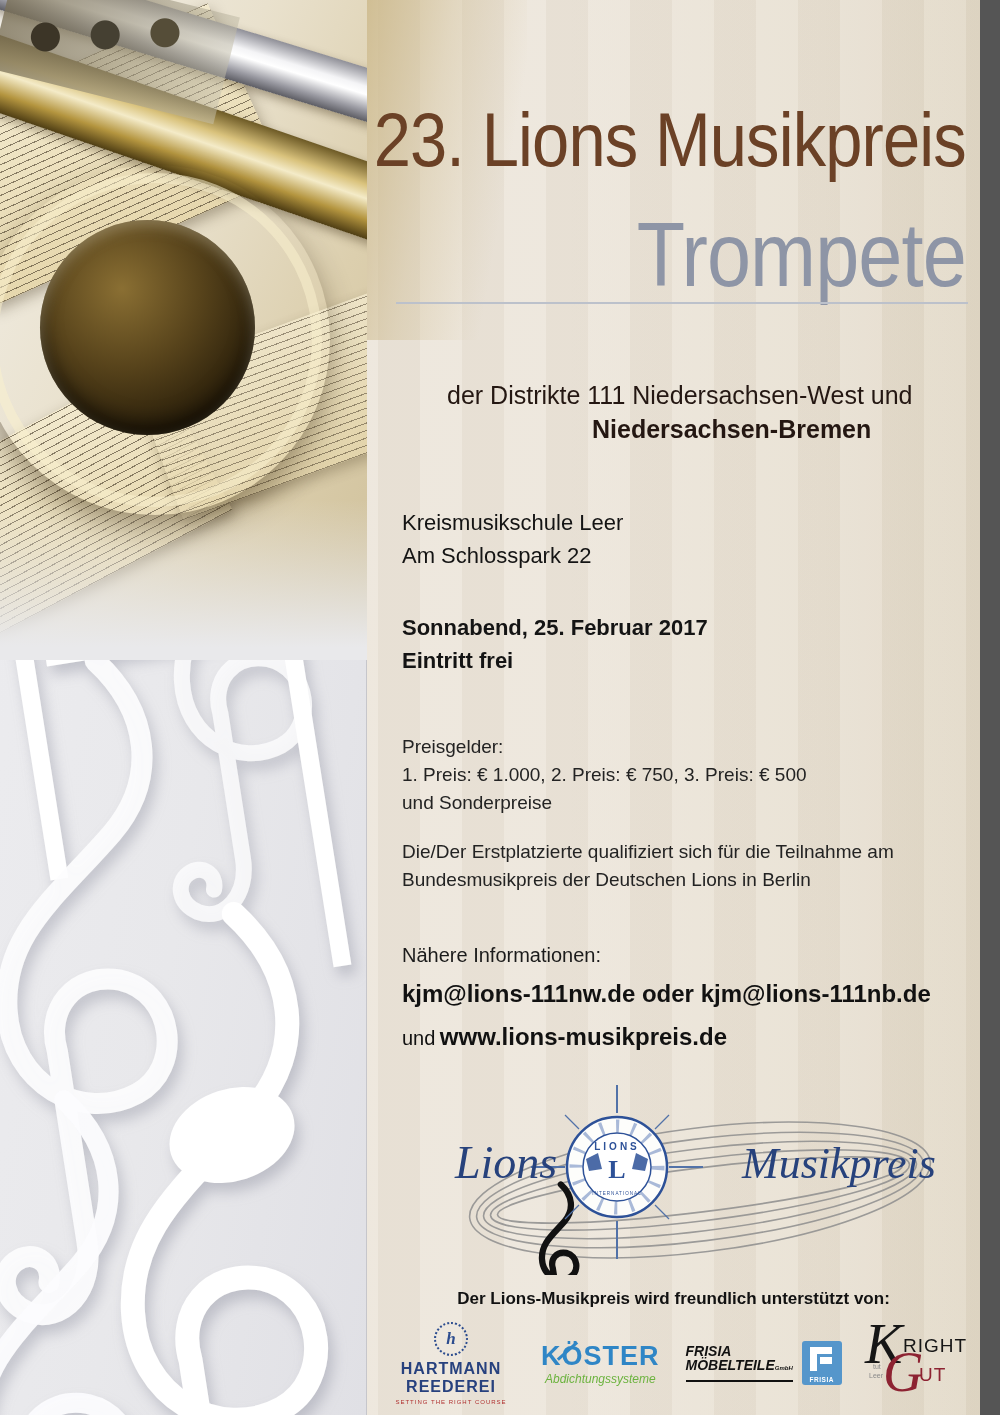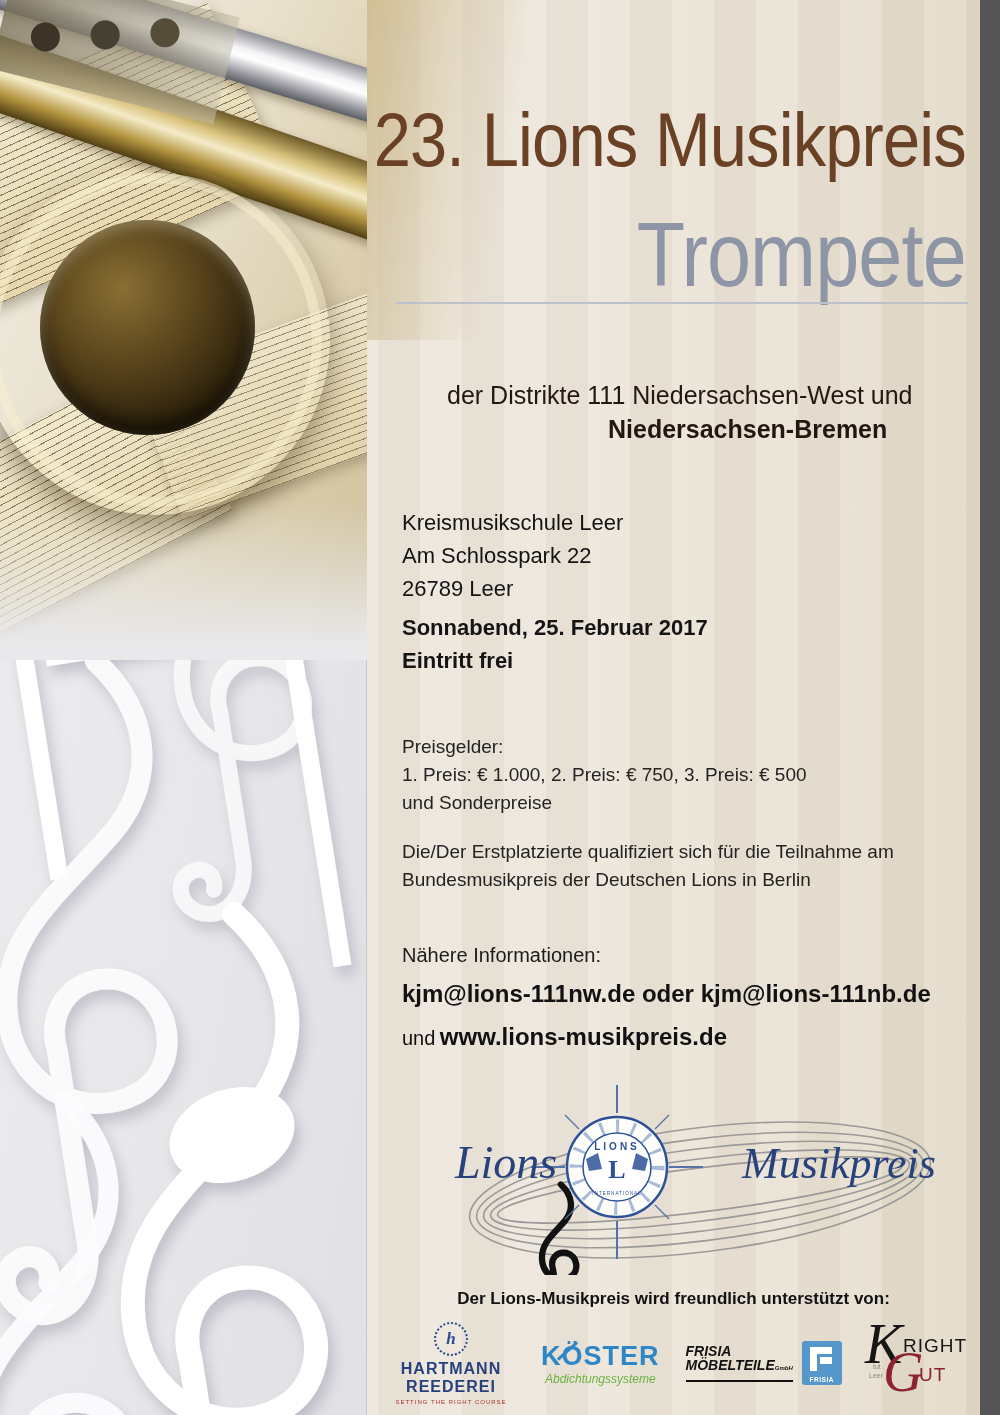--- a/index.html
+++ b/index.html
@@ -53,21 +53,21 @@
   .photo-fade-right{position:absolute;left:367px;top:0;width:160px;height:340px;
       background:linear-gradient(100deg, rgba(203,183,135,.85) 0%, rgba(203,183,135,.35) 40%, rgba(236,229,218,0) 78%);}
   
   .title1{position:absolute;right:14px;top:96px;font-size:76px;font-weight:400;color:#6b4126;
       letter-spacing:-1px;transform:scaleX(.88);transform-origin:100% 50%;white-space:nowrap;}
   .title2{position:absolute;right:14px;top:204px;font-size:90px;font-weight:400;color:#8e95a6;
       letter-spacing:-1px;transform:scaleX(.88);transform-origin:100% 50%;white-space:nowrap;}
   .title-rule{position:absolute;left:396px;right:12px;top:302px;height:2px;background:#bcc1cb;}
   
   .districts1{position:absolute;left:402px;top:381px;font-size:25px;font-weight:normal;color:#241712;margin-left:45px;}
-  .districts2{position:absolute;left:608px;top:415px;font-size:25px;font-weight:bold;color:#241712;}
+  .districts2{position:absolute;left:592px;top:415px;font-size:25px;font-weight:bold;color:#241712;}
   .venue{position:absolute;left:402px;top:506px;font-size:22px;font-weight:normal;color:#141414;line-height:33px;}
   .event{position:absolute;left:402px;top:611px;font-size:22px;font-weight:bold;color:#141414;line-height:33px;}
   .prizes{position:absolute;left:402px;top:733px;font-size:19px;color:#232323;line-height:28px;}
   .qual{position:absolute;left:402px;top:838px;font-size:19px;color:#232323;line-height:28px;}
   .contact-label{position:absolute;left:402px;top:944px;font-size:20px;color:#1b1b1b;}
   .emails{position:absolute;left:402px;top:980px;font-size:24px;font-weight:bold;color:#111;}
   .webline{position:absolute;left:402px;top:1023px;color:#111;}
   .webline .und{font-size:20px;font-weight:normal;}
   .webline .site{font-size:24px;font-weight:bold;}
   
@@ -160,21 +160,20 @@
   <div class="title1">23. Lions Musikpreis</div>
   <div class="title2">Trompete</div>
   <div class="title-rule"></div>
 
   <div class="districts1">der Distrikte 111 Niedersachsen-West und</div>
   <div class="districts2">Niedersachsen-Bremen</div>
 
   <div class="venue">
     <div>Kreismusikschule Leer</div>
     <div>Am Schlosspark 22</div>
-    <div>26789 Leer</div>
   </div>
 
   <div class="event">
     <div>Sonnabend, 25. Februar 2017</div>
     <div>Eintritt frei</div>
   </div>
 
   <div class="prizes">
     <div>Preisgelder:</div>
     <div>1. Preis: € 1.000, 2. Preis: € 750, 3. Preis: € 500</div>

